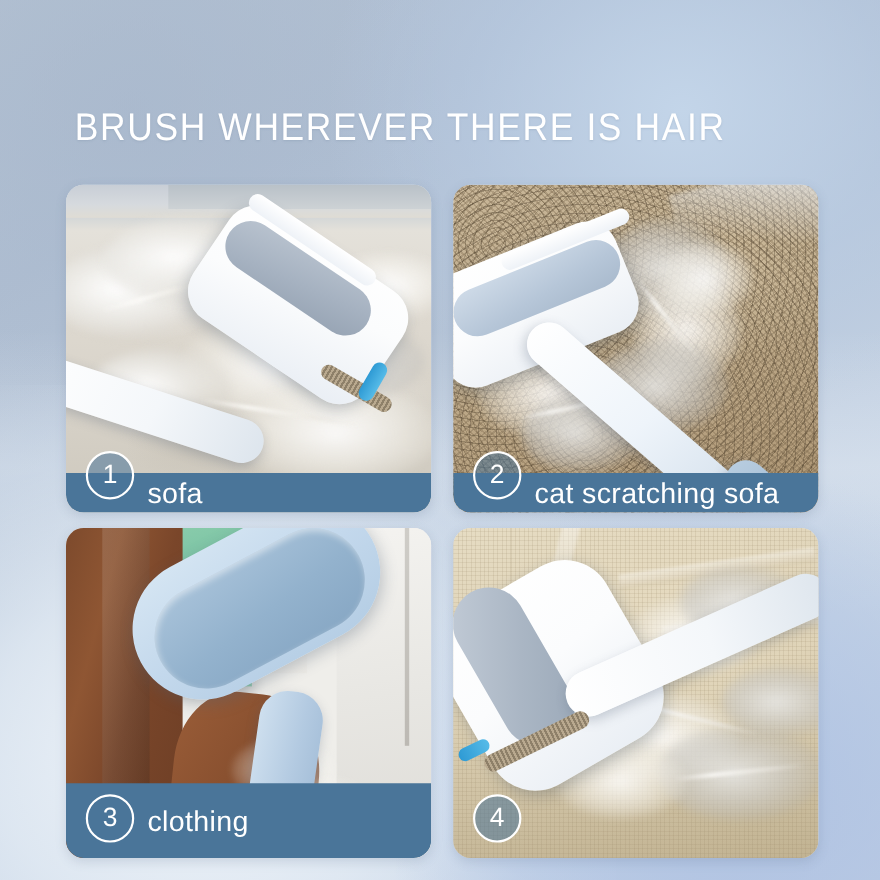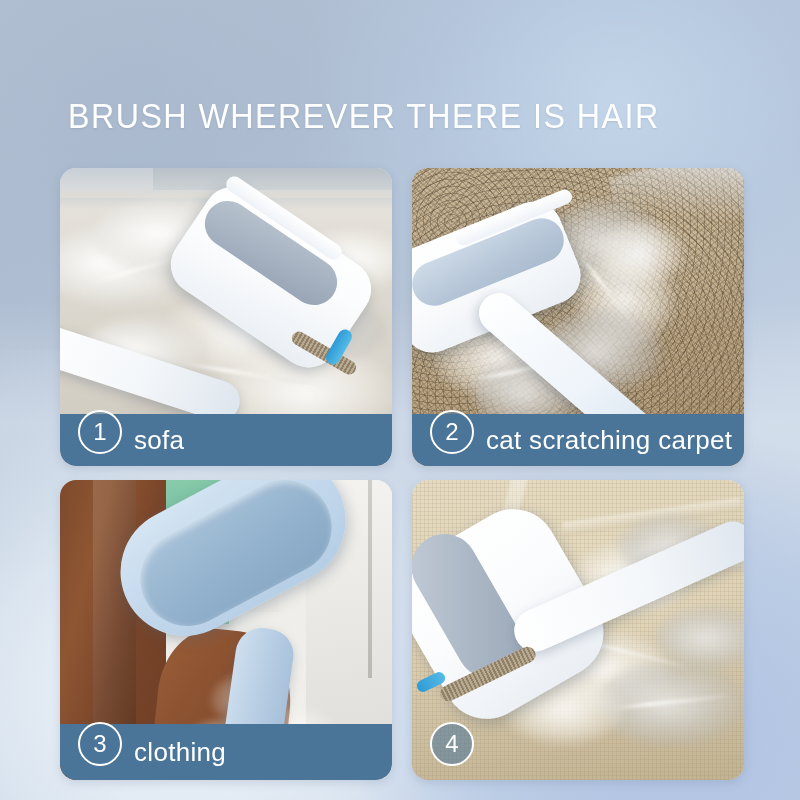--- a/index.html
+++ b/index.html
@@ -113,28 +113,28 @@
   .photo {
     position: absolute;
     inset: 0;
     overflow: hidden;
   }
 
   
   .caption {
     position: absolute;
     left: 0; right: 0; bottom: 0;
-    height: 52px;
+    height: 36px;
     background: #4a7599;
     border-bottom-left-radius: 16px;
     border-bottom-right-radius: 16px;
     display: flex;
     align-items: center;
   }
-  .caption.tall { height: 56px; }
+  .caption.tall { height: 68px; }
   .badge {
     position: absolute;
     left: 18px;
     bottom: 12px;
     width: 44px;
     height: 44px;
     border-radius: 50%;
     border: 2px solid #ffffff;
     color: #ffffff;
     font-size: 24px;
@@ -402,21 +402,21 @@
         <div class="brush-lip" style="left:40px;  top:42px; width:124px; height:15px; transform:rotate(-22deg);"></div>
         <div class="brush-pad" style="left:-4px;  top:72px; width:160px; height:44px; transform:rotate(-22deg);
                     background:linear-gradient(170deg,#cfdbe8,#b6c6d8 60%,#a9bacd);"></div>
         <div class="brush-handle" style="left:72px; top:112px; width:240px; height:40px; transform:rotate(41deg); transform-origin:left center;
                     background:linear-gradient(100deg,#ffffff,#eef4fa 55%,#d4e0ec);"></div>
         <div class="brush-handle" style="left:252px; top:238px; width:72px; height:38px; transform:rotate(41deg); transform-origin:left center;
                     background:linear-gradient(100deg,#b8cde0,#9fb8d0);"></div>
       </div>
 
       <div class="caption">
-        <span class="cap-text">cat scratching carpet</span>
+        <span class="cap-text">cat scratching sofa</span>
       </div>
       <div class="badge">2</div>
     </div>
 
     <div class="card">
       <div class="photo">
         <div class="p3-bg"></div>
         <div class="p3-rightwall"></div>
         <div class="p3-rightbar"></div>
         <div class="p3-green"></div>

